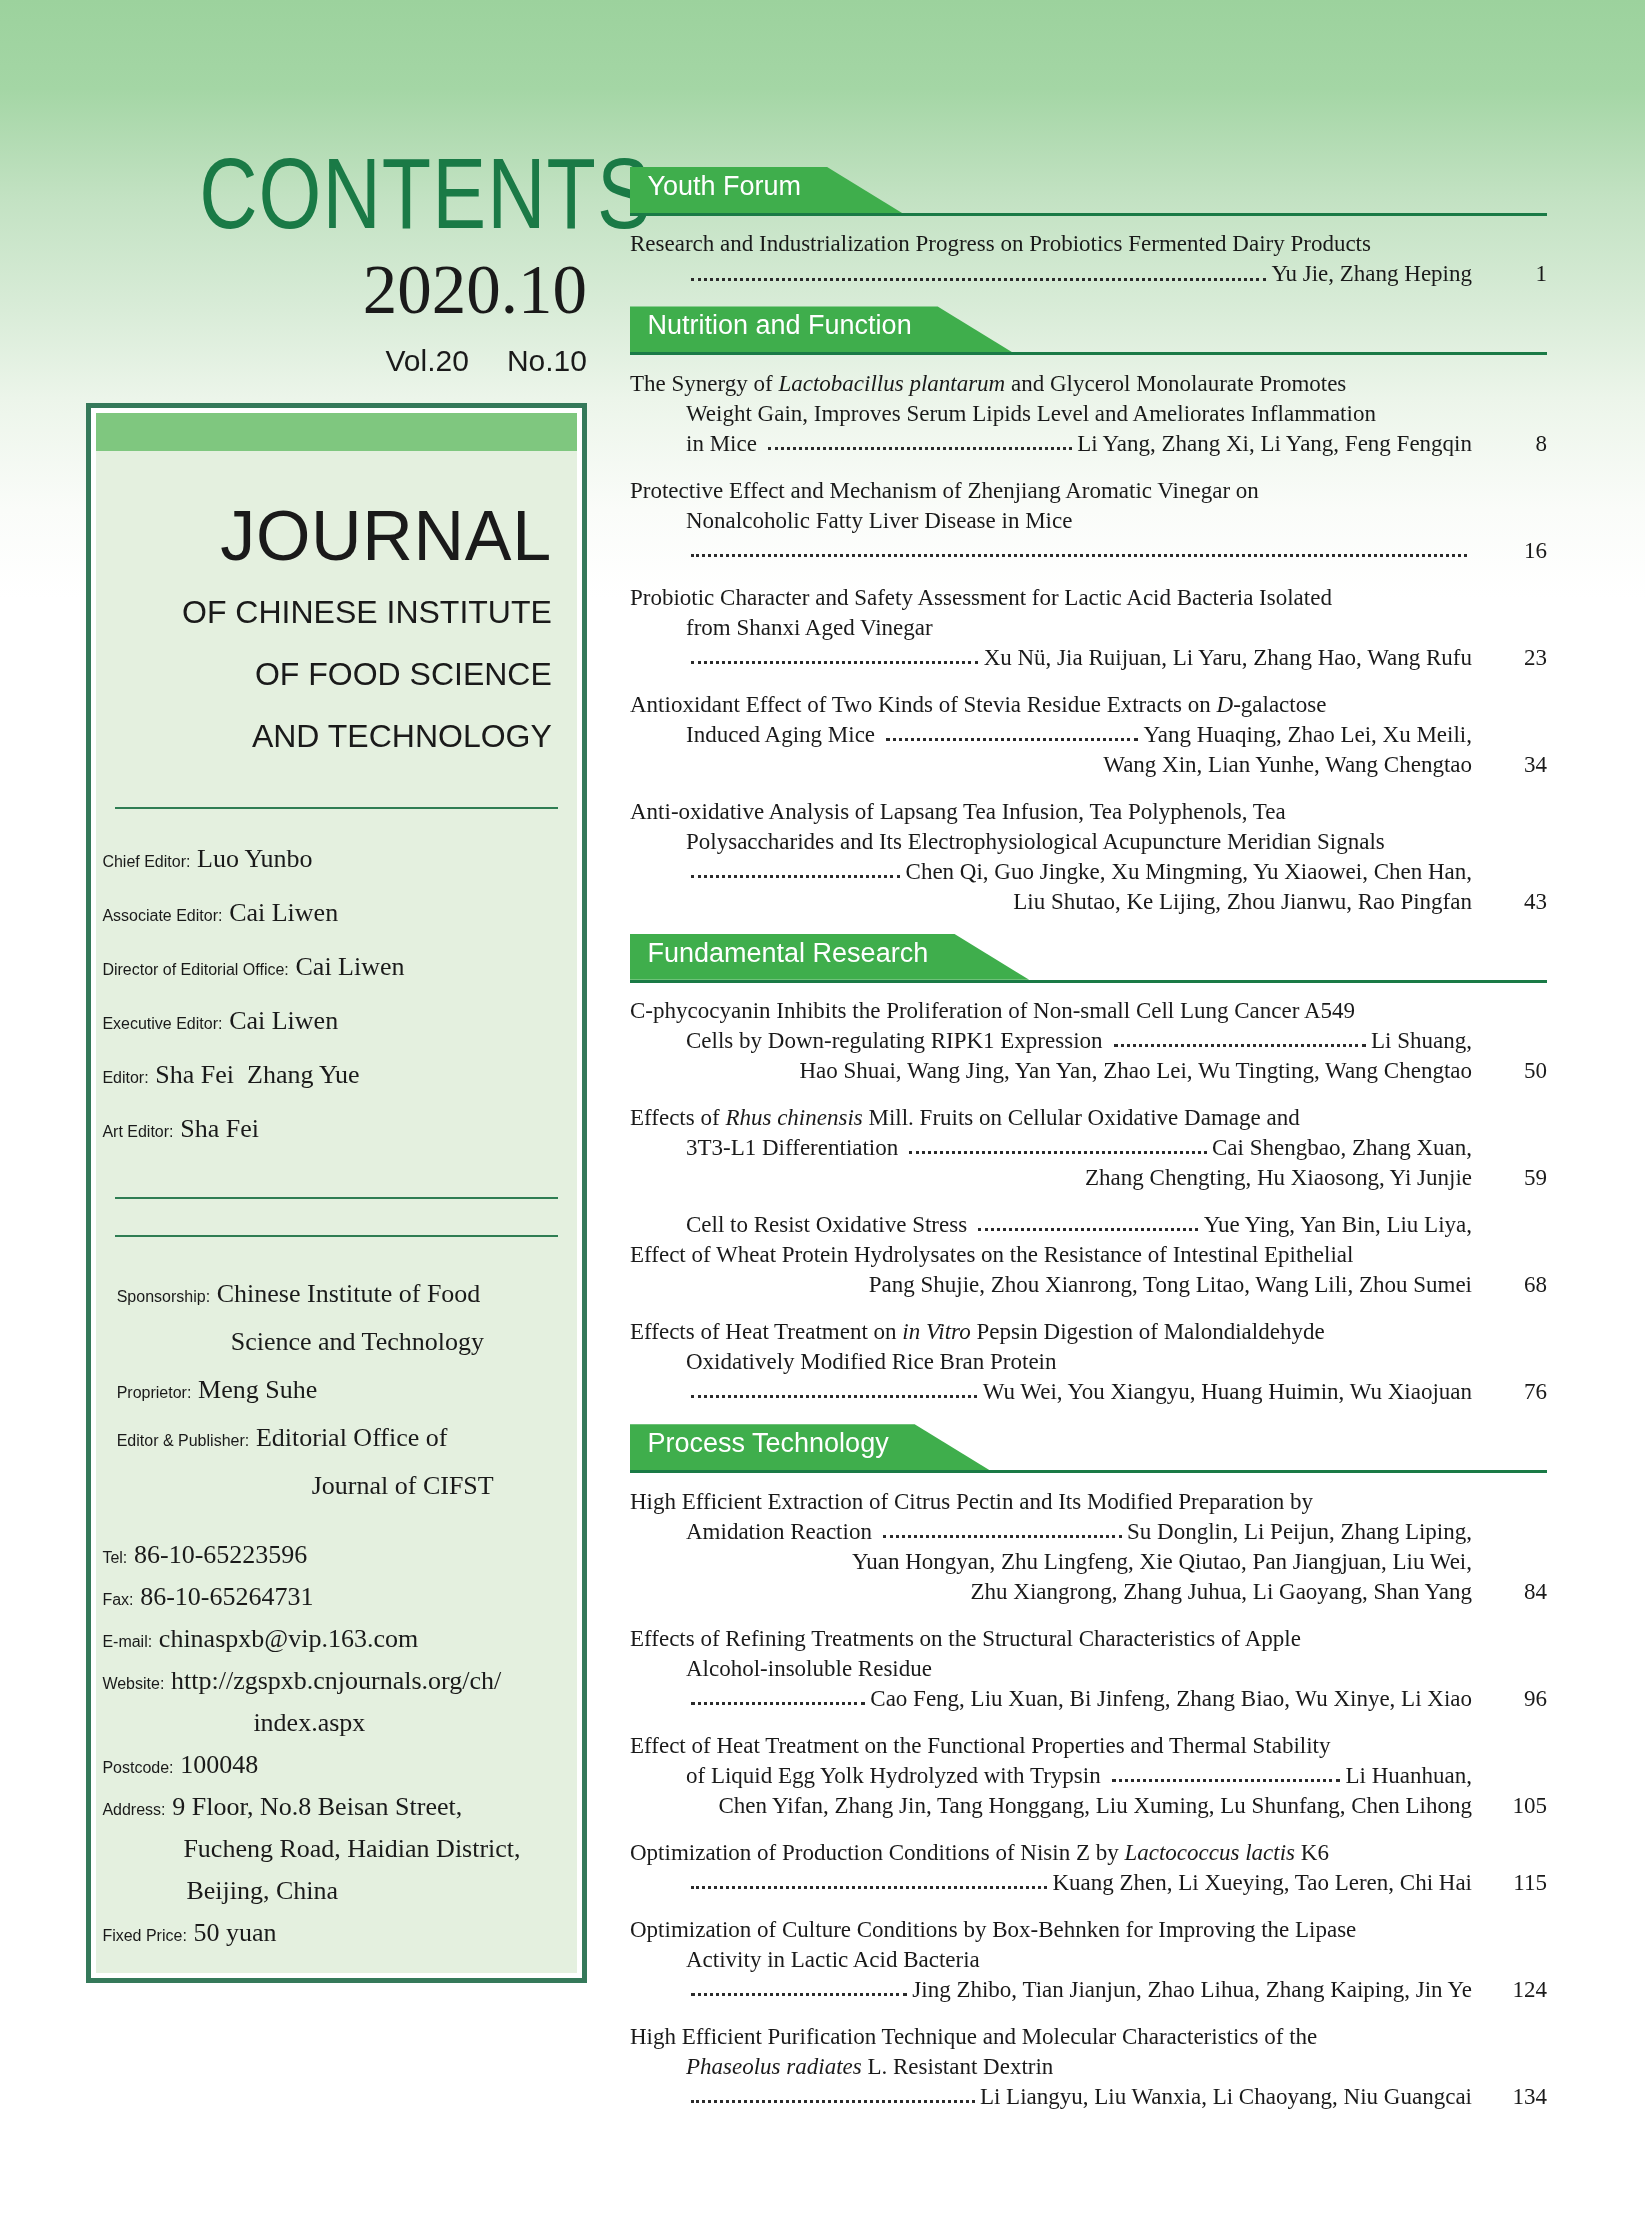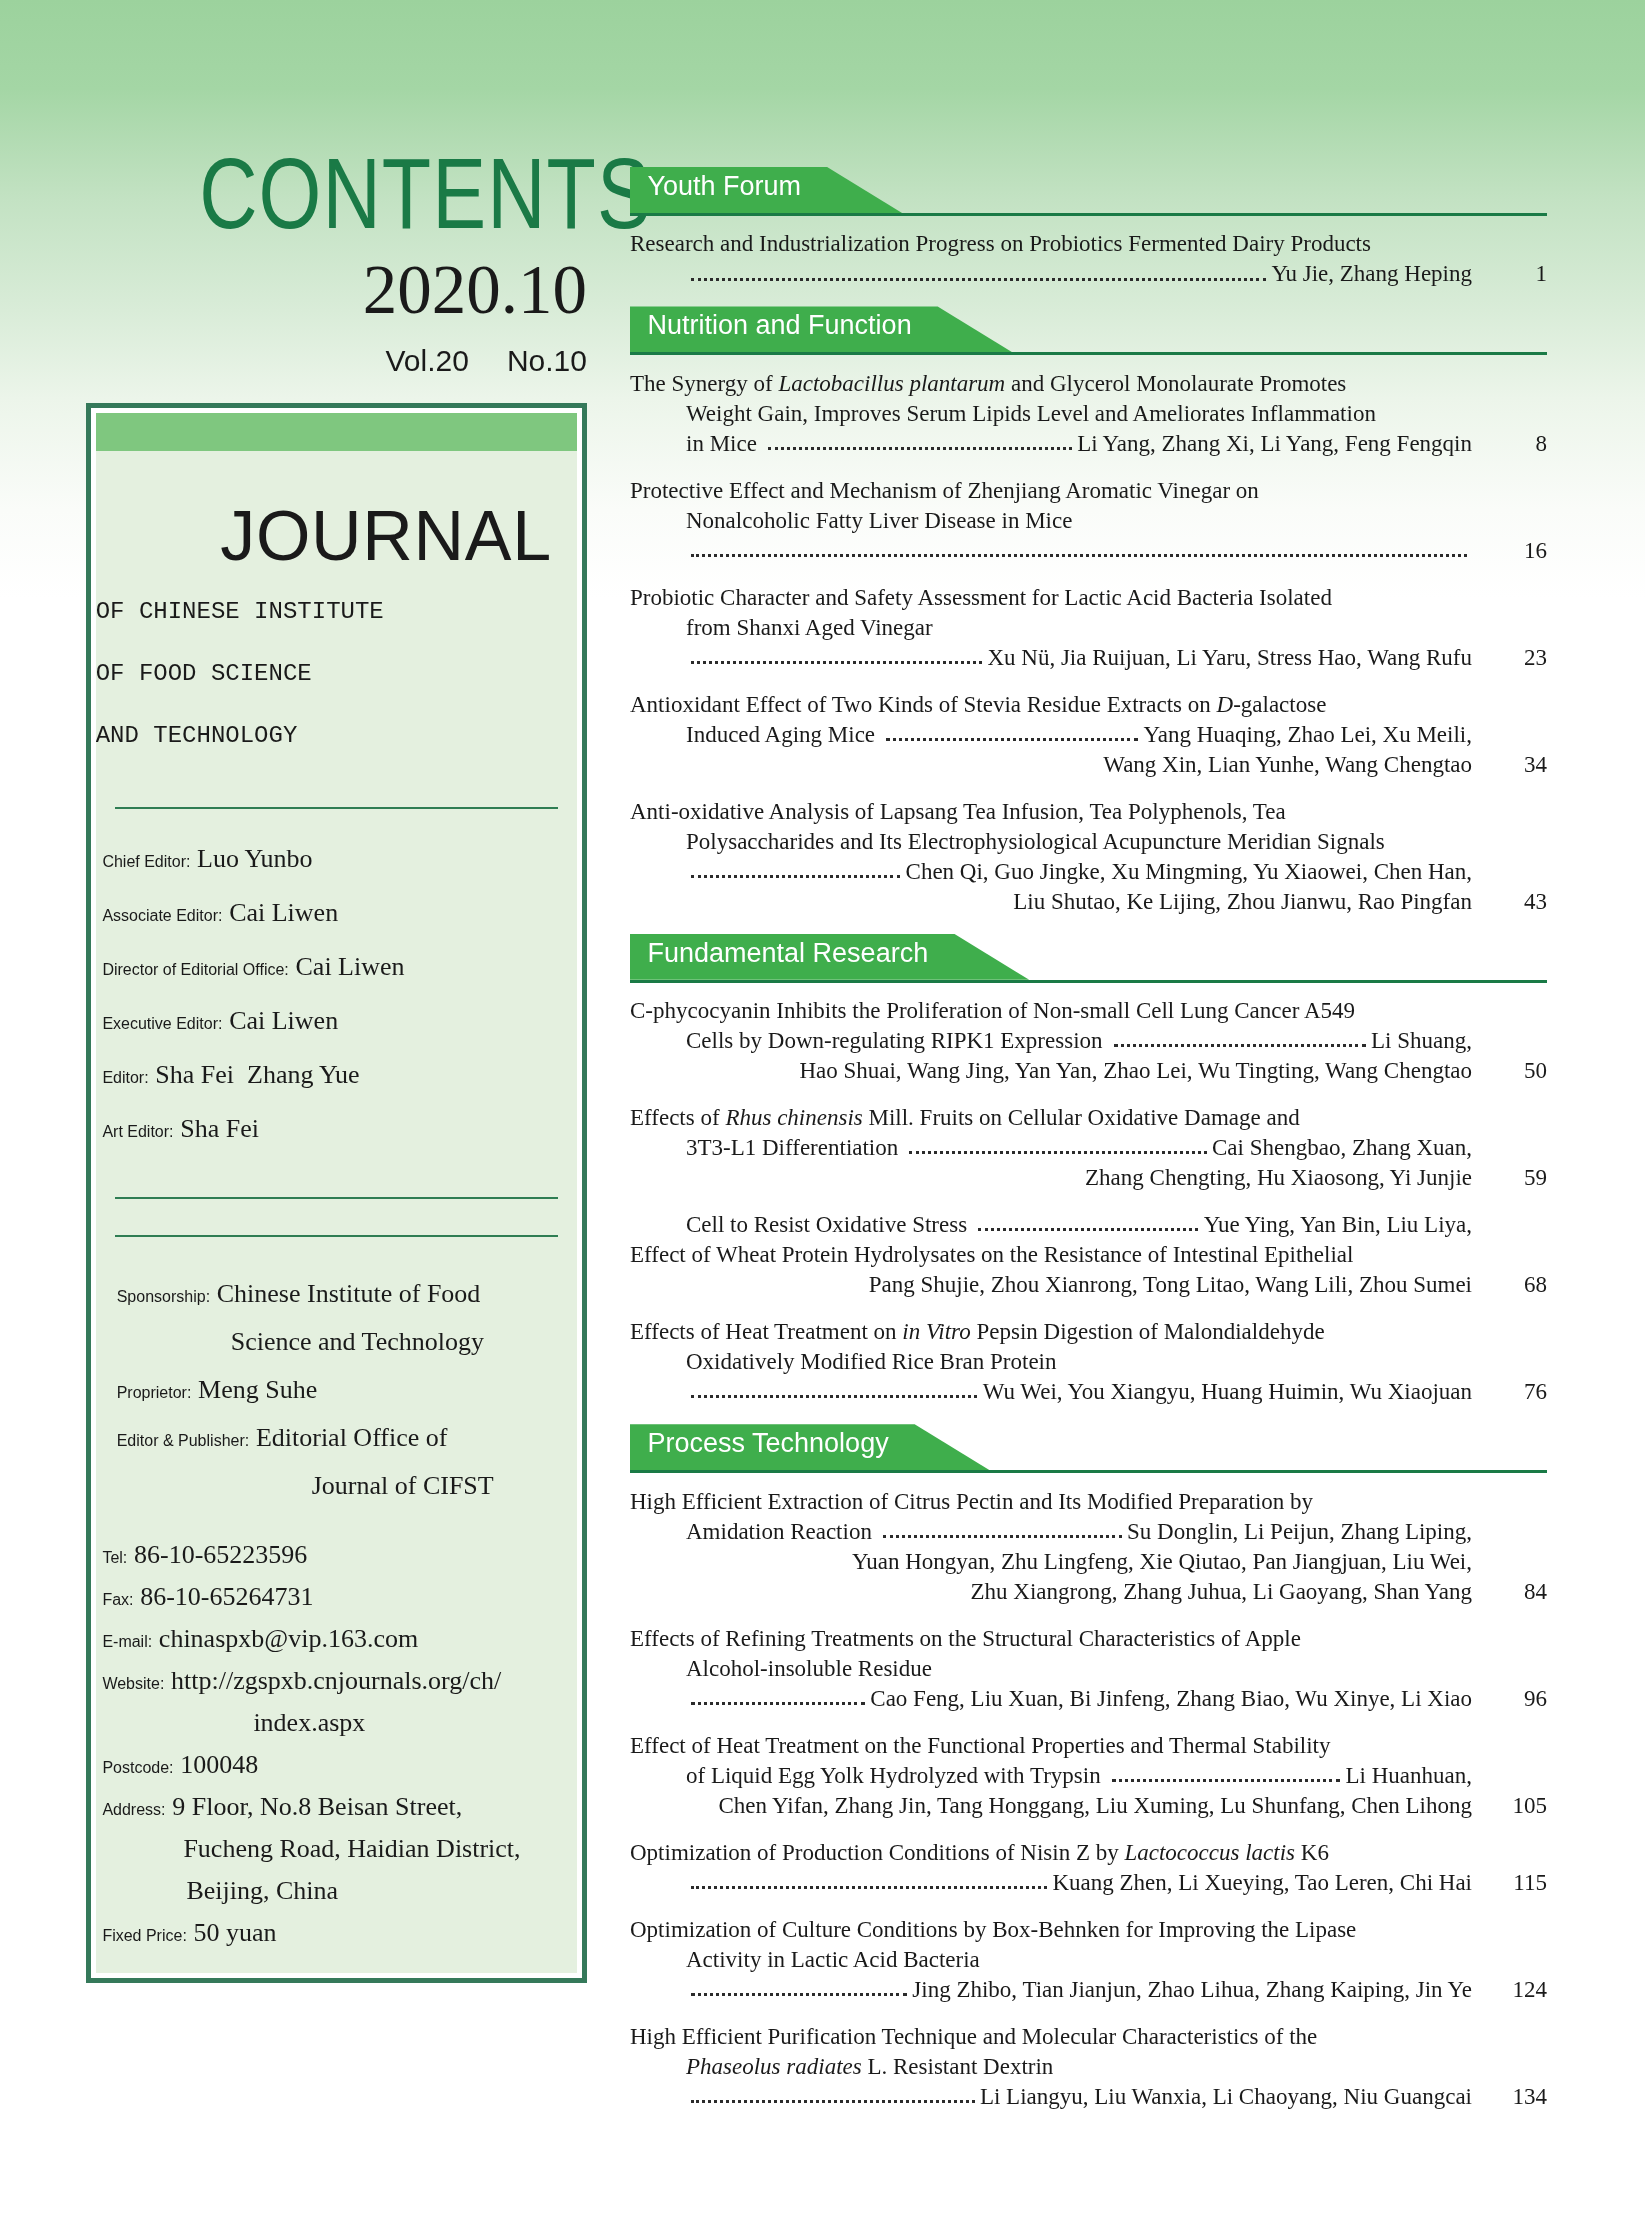--- a/index.html
+++ b/index.html
@@ -25,22 +25,22 @@
   .infobox{
     position:absolute;left:86px;top:403px;width:501px;height:1580px;
     border:5.4px solid #35795a;background:#ffffff;box-sizing:border-box;
   }
   .infobox-inner{margin:4.7px;background:#e4f0df;height:calc(100% - 9.4px);box-sizing:border-box;overflow:hidden;}
   .strip{height:38px;background:#7fc77f;}
   .jtitle{
     margin-top:48px;text-align:right;padding-right:25.5px;
     font-family:"Liberation Sans",sans-serif;font-size:70px;line-height:74px;letter-spacing:0.7px;
   }
-  .jsub{margin-top:8px;padding-right:25.5px;
-    font-family:Liberation Mono, monospace;font-size:24px;line-height:62px;white-space:pre;}
+  .jsub{margin-top:8px;text-align:right;padding-right:25.5px;
+    font-family:Liberation Sans, sans-serif;font-size:32px;line-height:62px;white-space:pre;}
   .brule{border:none;border-top:2px solid #2f7d53;margin:0 19px;}
   #rule1{margin-top:40px;}
   #editors{margin-top:34px;padding-left:6.7px;}
   .ed-row{line-height:31px;margin-bottom:18px;white-space:pre;}
   #rule2{margin-top:48px;}
   #rule3{margin-top:36px;}
   #org{margin-top:35px;padding-left:21px;}
   .org-line{line-height:43px;white-space:pre;}
   #contact{margin-top:24px;padding-left:6.7px;}
   .ct-line{line-height:38px;white-space:pre;}
@@ -126,21 +126,21 @@
       <div class="line ind1"><span>in Mice </span><span class="leader"></span><span>Li Yang, Zhang Xi, Li Yang, Feng Fengqin</span><span class="pg">8</span></div>
     </div>
     <div class="entry">
       <div class="line"><span>Protective Effect and Mechanism of Zhenjiang Aromatic Vinegar on</span></div>
       <div class="line ind1"><span>Nonalcoholic Fatty Liver Disease in Mice</span></div>
       <div class="line ind1"><span class="leader"></span><span class="pg">16</span></div>
     </div>
     <div class="entry">
       <div class="line"><span>Probiotic Character and Safety Assessment for Lactic Acid Bacteria Isolated</span></div>
       <div class="line ind1"><span>from Shanxi Aged Vinegar</span></div>
-      <div class="line ind1"><span class="leader"></span><span>Xu Nü, Jia Ruijuan, Li Yaru, Stress Hao, Wang Rufu</span><span class="pg">23</span></div>
+      <div class="line ind1"><span class="leader"></span><span>Xu Nü, Jia Ruijuan, Li Yaru, Zhang Hao, Wang Rufu</span><span class="pg">23</span></div>
     </div>
     <div class="entry">
       <div class="line"><span>Antioxidant Effect of Two Kinds of Stevia Residue Extracts on </span><span class="it">D</span><span>-galactose</span></div>
       <div class="line ind1"><span>Induced Aging Mice </span><span class="leader"></span><span>Yang Huaqing, Zhao Lei, Xu Meili,</span><span class="pg"></span></div>
       <div class="line"><span class="sp"></span><span>Wang Xin, Lian Yunhe, Wang Chengtao</span><span class="pg">34</span></div>
     </div>
     <div class="entry">
       <div class="line"><span>Anti-oxidative Analysis of Lapsang Tea Infusion, Tea Polyphenols, Tea</span></div>
       <div class="line ind1"><span>Polysaccharides and Its Electrophysiological Acupuncture Meridian Signals</span></div>
       <div class="line ind1"><span class="leader"></span><span>Chen Qi, Guo Jingke, Xu Mingming, Yu Xiaowei, Chen Han,</span><span class="pg"></span></div>

